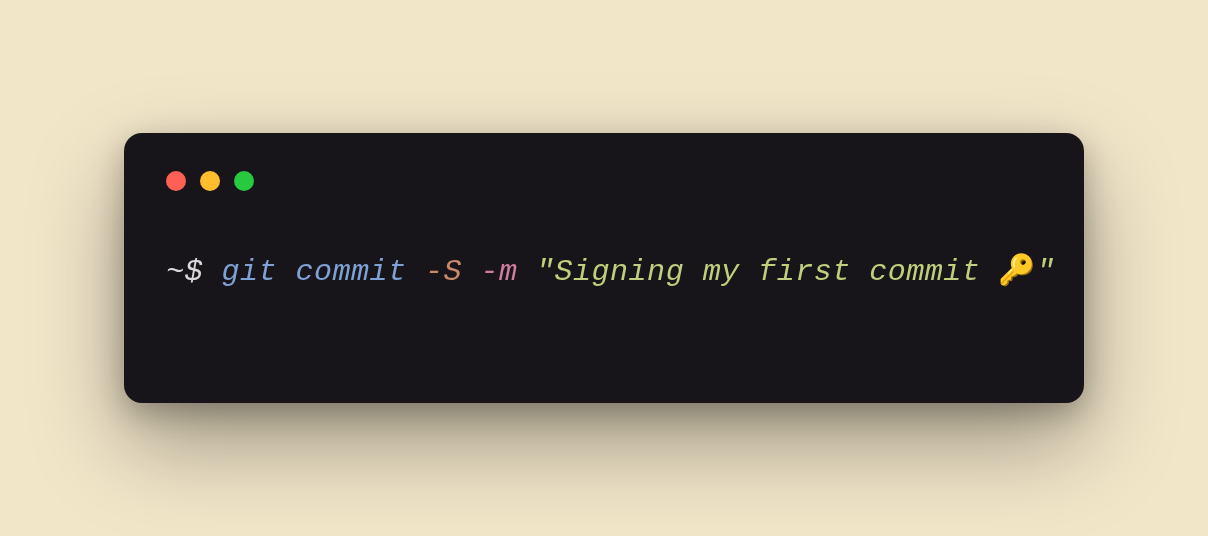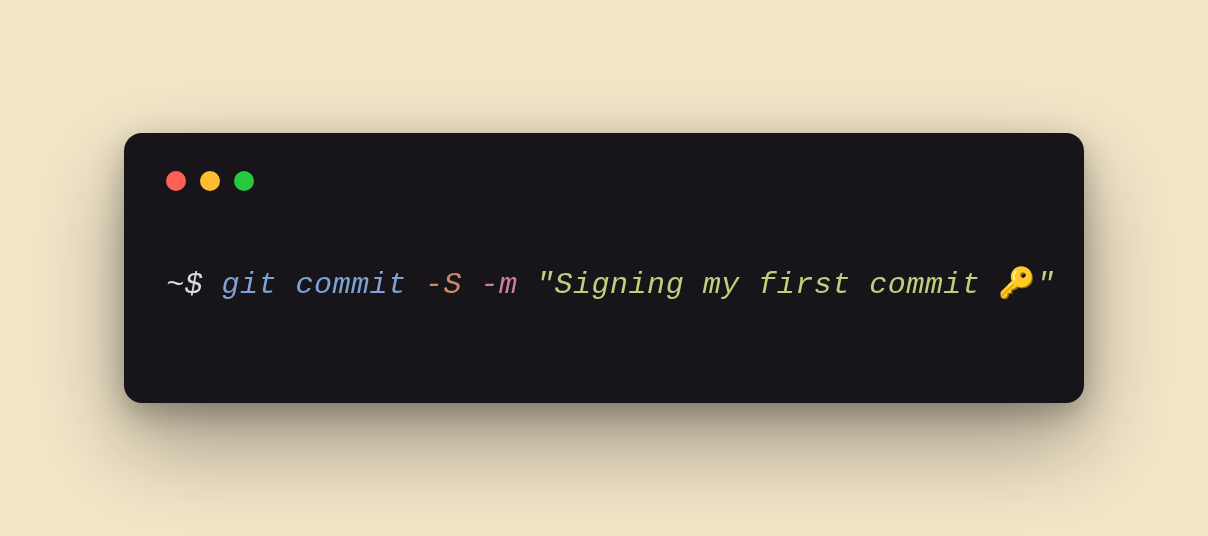--- a/index.html
+++ b/index.html
@@ -18,21 +18,20 @@
     }
     .terminal-window {
       width: 960px;
       height: 270px;
       background: #18151a;
       border-radius: 18px;
       box-shadow: 0 40px 90px rgba(0,0,0,0.35), 0 10px 30px rgba(0,0,0,0.25);
       padding: 38px 42px 40px 42px;
       display: flex;
       flex-direction: column;
-      gap: 13px;
     }
     .traffic-lights {
       display: flex;
       gap: 14px;
       margin-bottom: 60px;
     }
     .dot {
       width: 20px;
       height: 20px;
       border-radius: 50%;

